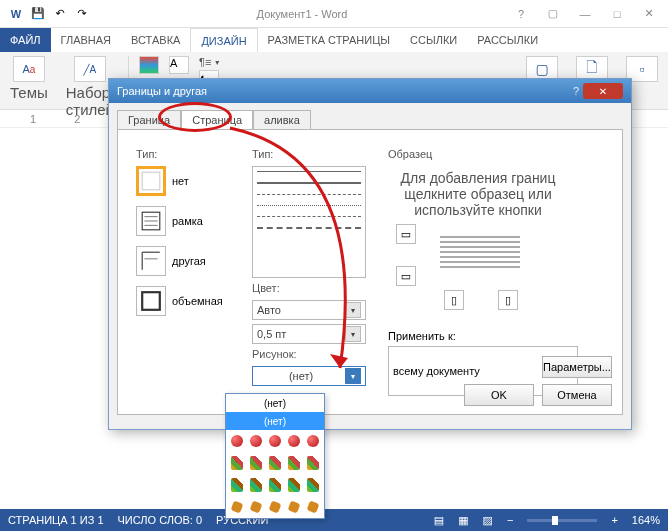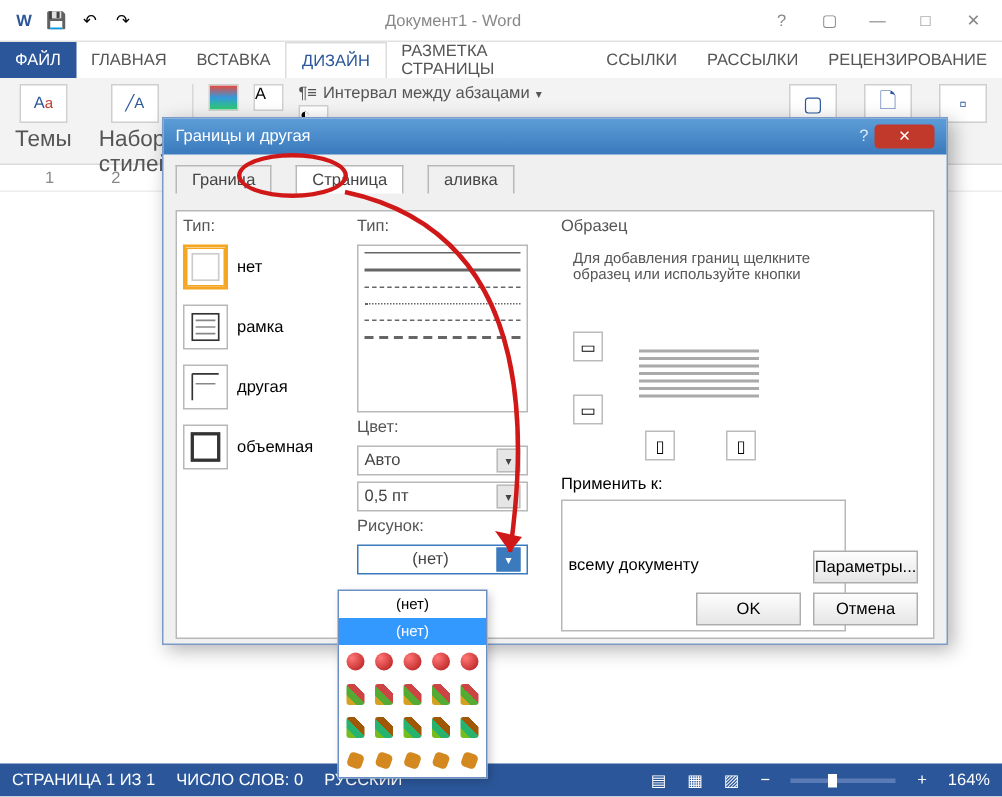--- a/index.html
+++ b/index.html
@@ -25,40 +25,40 @@
 .statusbar{position:absolute;bottom:0;left:0;right:0;height:22px;background:#2b579a;color:#fff;display:flex;align-items:center;font-size:10px;padding:0 8px;gap:14px}
 .statusbar .spacer{flex:1}
 .zoom-slider{width:70px;height:3px;background:#5a7bb5;position:relative}
 .zoom-slider::after{content:"";position:absolute;left:35%;top:-3px;width:6px;height:9px;background:#fff}
 
 
 .dialog{position:absolute;left:108px;top:78px;width:524px;height:352px;background:#f0f0f0;border:1px solid #7a9ac8;box-shadow:3px 3px 12px rgba(0,0,0,.3)}
 .dlg-title{height:24px;background:linear-gradient(#5d9dd7,#3a7abd);color:#fff;display:flex;align-items:center;padding:0 8px}
 .dlg-title-text{flex:1;font-size:11px}
 .dlg-x{width:40px;height:16px;background:#c0392b;color:#fff;border-radius:3px;display:flex;align-items:center;justify-content:center;font-size:10px}
-.dlg-tabs{display:flex;padding:6px 8px 12px 8px;gap:16px}
+.dlg-tabs{display:flex;padding:6px 8px 1px 8px;gap:0}
 .dlg-tab{padding:3px 10px;background:#f0f0f0;border:1px solid #b8b8b8;border-bottom:none;position:relative;top:1px;color:#444}
 .dlg-tab.sel{background:#fff;z-index:2}
-.dlg-body{background:#fff;margin:0 8px 8px 8px;border:1px solid #b8b8b8;height:286px;padding:4px;display:flex;gap:12px;position:relative}
+.dlg-body{background:#fff;margin:0 8px 8px 8px;border:1px solid #b8b8b8;height:286px;padding:18px;display:flex;gap:12px;position:relative}
 .col{display:flex;flex-direction:column;gap:4px}
 .col-label{color:#555;margin-bottom:2px}
 .style-opt{display:flex;align-items:center;gap:6px;margin-bottom:6px}
 .style-opt .sicon{width:30px;height:30px;border:1px solid #b8b8b8;background:#fff;display:flex;align-items:center;justify-content:center}
 .style-opt.sel .sicon{border:2px solid #f5a623;box-shadow:inset 0 0 0 1px #f5a623}
 .linebox{width:114px;height:112px;border:1px solid #b8b8b8;background:#fff;padding:4px;display:flex;flex-direction:column;gap:10px}
 .linebox .ln{height:1px;background:#666}
 .combo{width:114px;height:20px;border:1px solid #b8b8b8;background:#fff;display:flex;align-items:center;padding:0 4px;justify-content:space-between;font-size:10px;color:#444}
 .combo .arr{width:16px;height:16px;background:#e6e6e6;border:1px solid #bbb;display:flex;align-items:center;justify-content:center;font-size:8px}
 .preview{width:190px}
 .preview-box{width:180px;height:140px;margin-top:4px;border:none;position:relative}
-.preview-msg{font-size:10px;color:#555;padding:0 8px}
+.preview-msg{text-align:center;font-size:14px;color:#555;padding:0 8px}
 .preview-page{position:absolute;top:46px;left:44px;width:96px;height:72px;background:#fff;display:flex;flex-direction:column;justify-content:center;gap:3px;padding:8px}
 .preview-page .tl{height:2px;background:#aaa}
 .edge-btn{position:absolute;width:20px;height:20px;border:1px solid #bbb;background:#fff;display:flex;align-items:center;justify-content:center}
-.apply-row{display:flex;align-items:flex-start;gap:6px;margin-top:6px}
+.apply-row{display:flex;align-items:flex-start;gap:6px;margin-top:16px}
 .apply-combo{flex:1;height:20px;border:1px solid #b8b8b8;background:#fff;display:flex;align-items:center;padding:0 4px;justify-content:space-between;font-size:10px}
 .dlg-btns{position:absolute;right:10px;bottom:8px;display:flex;gap:8px}
 .btn{min-width:70px;height:22px;border:1px solid #adadad;background:linear-gradient(#fdfdfd,#e6e6e6);display:flex;align-items:center;justify-content:center;font-size:11px}
 .params-btn{position:absolute;right:10px;bottom:36px}
 
 
 .red-circle{position:absolute;left:158px;top:102px;width:74px;height:30px;border:3px solid #d01818;border-radius:50%;pointer-events:none;z-index:50}
 .red-arrow{position:absolute;left:210px;top:118px;width:230px;height:260px;pointer-events:none;z-index:50}
 
 
@@ -94,21 +94,20 @@
 </div>
 
 <div class="tabs">
   <div class="tab file">ФАЙЛ</div>
   <div class="tab">ГЛАВНАЯ</div>
   <div class="tab">ВСТАВКА</div>
   <div class="tab active">ДИЗАЙН</div>
   <div class="tab">РАЗМЕТКА СТРАНИЦЫ</div>
   <div class="tab">ССЫЛКИ</div>
   <div class="tab">РАССЫЛКИ</div>
-  <div class="tab">РЕЦЕНЗИРОВАНИЕ</div>
 </div>
 
 <div class="ribbon">
   <div class="rib-group">
     <div class="rib-icon">
         <span style="color:#2b579a">A</span>
         <span style="color:#c0392b;font-size:10px">a</span>
       </div>
     <div class="rib-label">Темы</div>
   </div>
@@ -120,21 +119,20 @@
   <div style="border-left:1px solid #d8d8d8;height:46px"></div>
   <div class="rib-small">
       <div class="sm-icon" style="background:linear-gradient(#e74c3c,#3498db,#2ecc71)"></div>
     </div>
   <div class="rib-small">
       <div class="sm-icon">A</div>
     </div>
   <div style="display:flex;flex-direction:column;gap:2px">
     <div class="rib-small" style="color:#555">
       <span>¶≡</span>
-        <span>Интервал между абзацами</span>
         <span style="font-size:8px">▾</span>
     </div>
     <div class="rib-small">
         <span class="sm-icon">◐</span>
       </div>
     <div class="rib-small">
         <span class="sm-icon">⊘</span>
       </div>
   </div>
   <div style="flex:1"></div>

